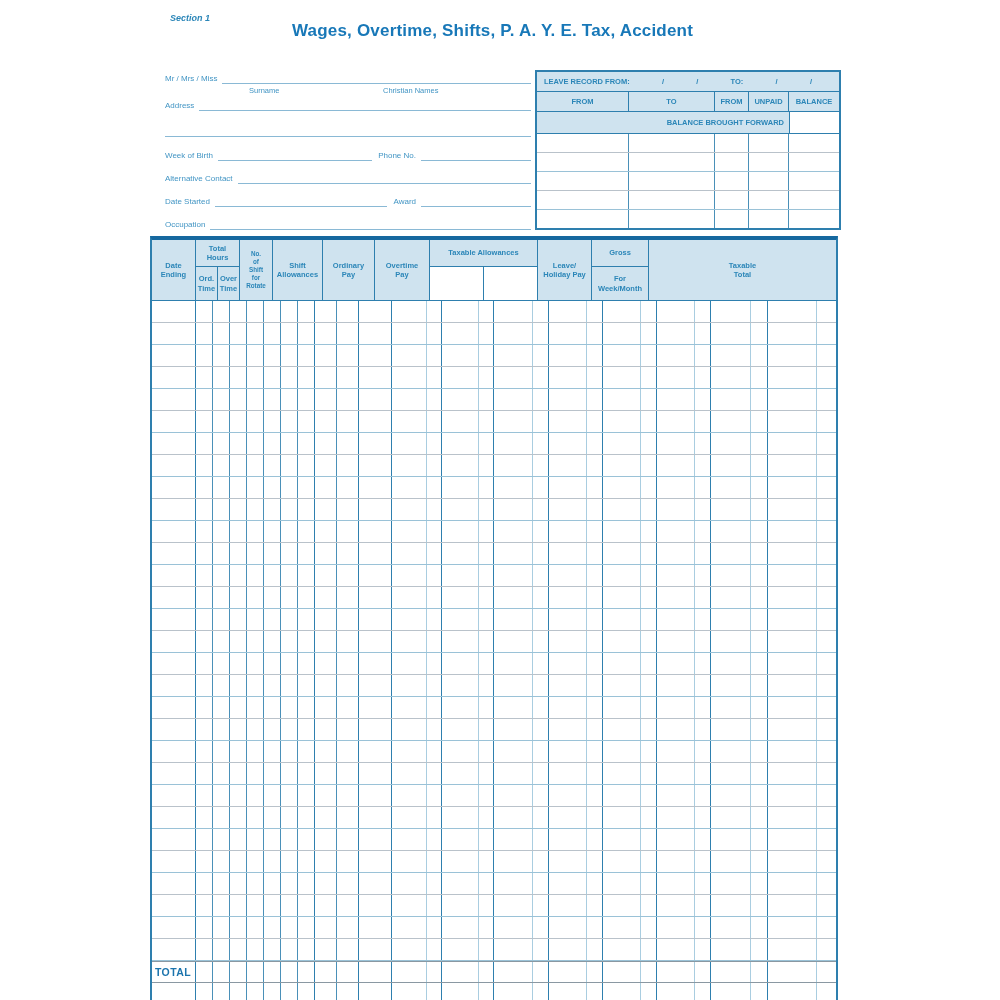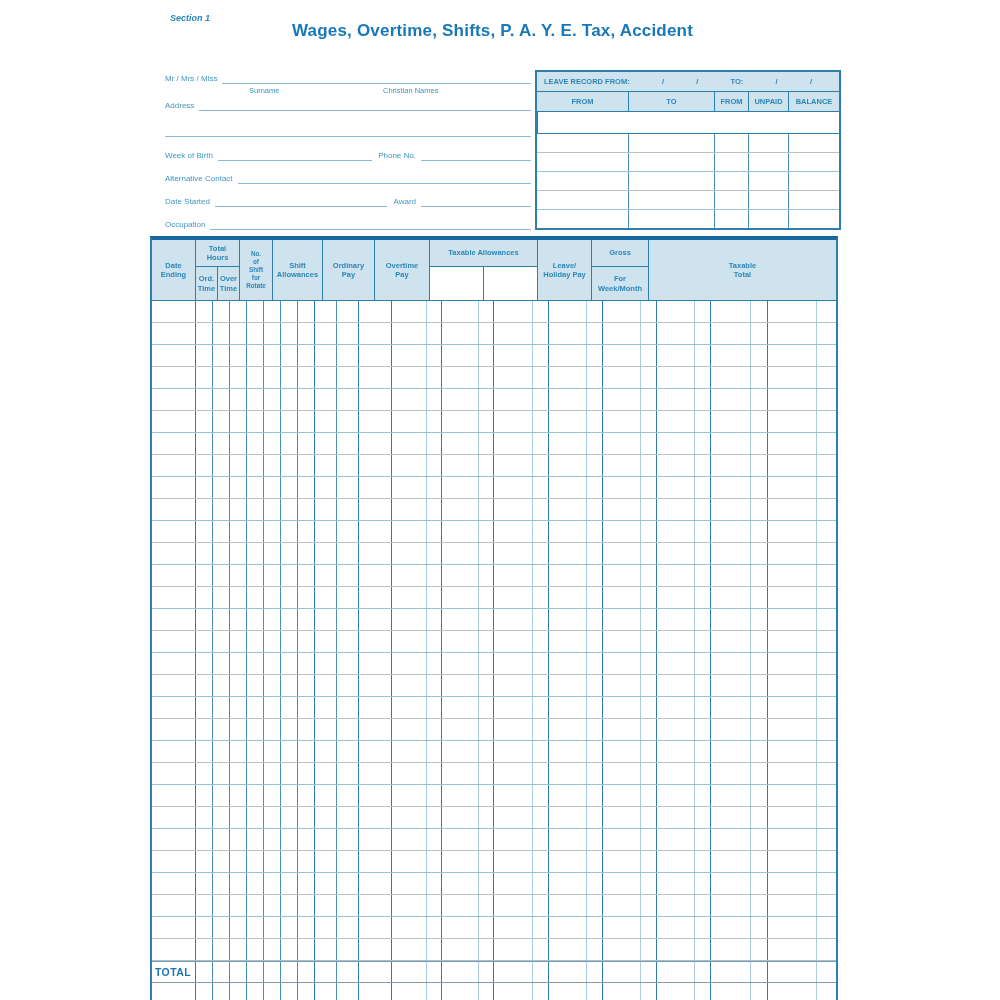--- a/index.html
+++ b/index.html
@@ -150,20 +150,21 @@
       <span>/</span>
     </div>
     <div class="lr-cols">
       <div class="lr-col" style="width:92px;">FROM</div>
       <div class="lr-col" style="width:86px;">TO</div>
       <div class="lr-col" style="width:34px;">FROM</div>
       <div class="lr-col" style="width:40px;">UNPAID</div>
       <div class="lr-col">BALANCE</div>
     </div>
     <div class="lr-bbf">
+      <div class="bbf-label">BALANCE BROUGHT FORWARD</div>
       <div class="bbf-balance"></div>
     </div>
     <div id="leave-empty-rows">
         <div class="lr-empty">
           <div class="lr-cell" style="width: 92px;"></div>
           <div class="lr-cell" style="width: 86px;"></div>
           <div class="lr-cell" style="width: 34px;"></div>
           <div class="lr-cell" style="width: 40px;"></div>
           <div class="lr-cell"></div>
         </div>

